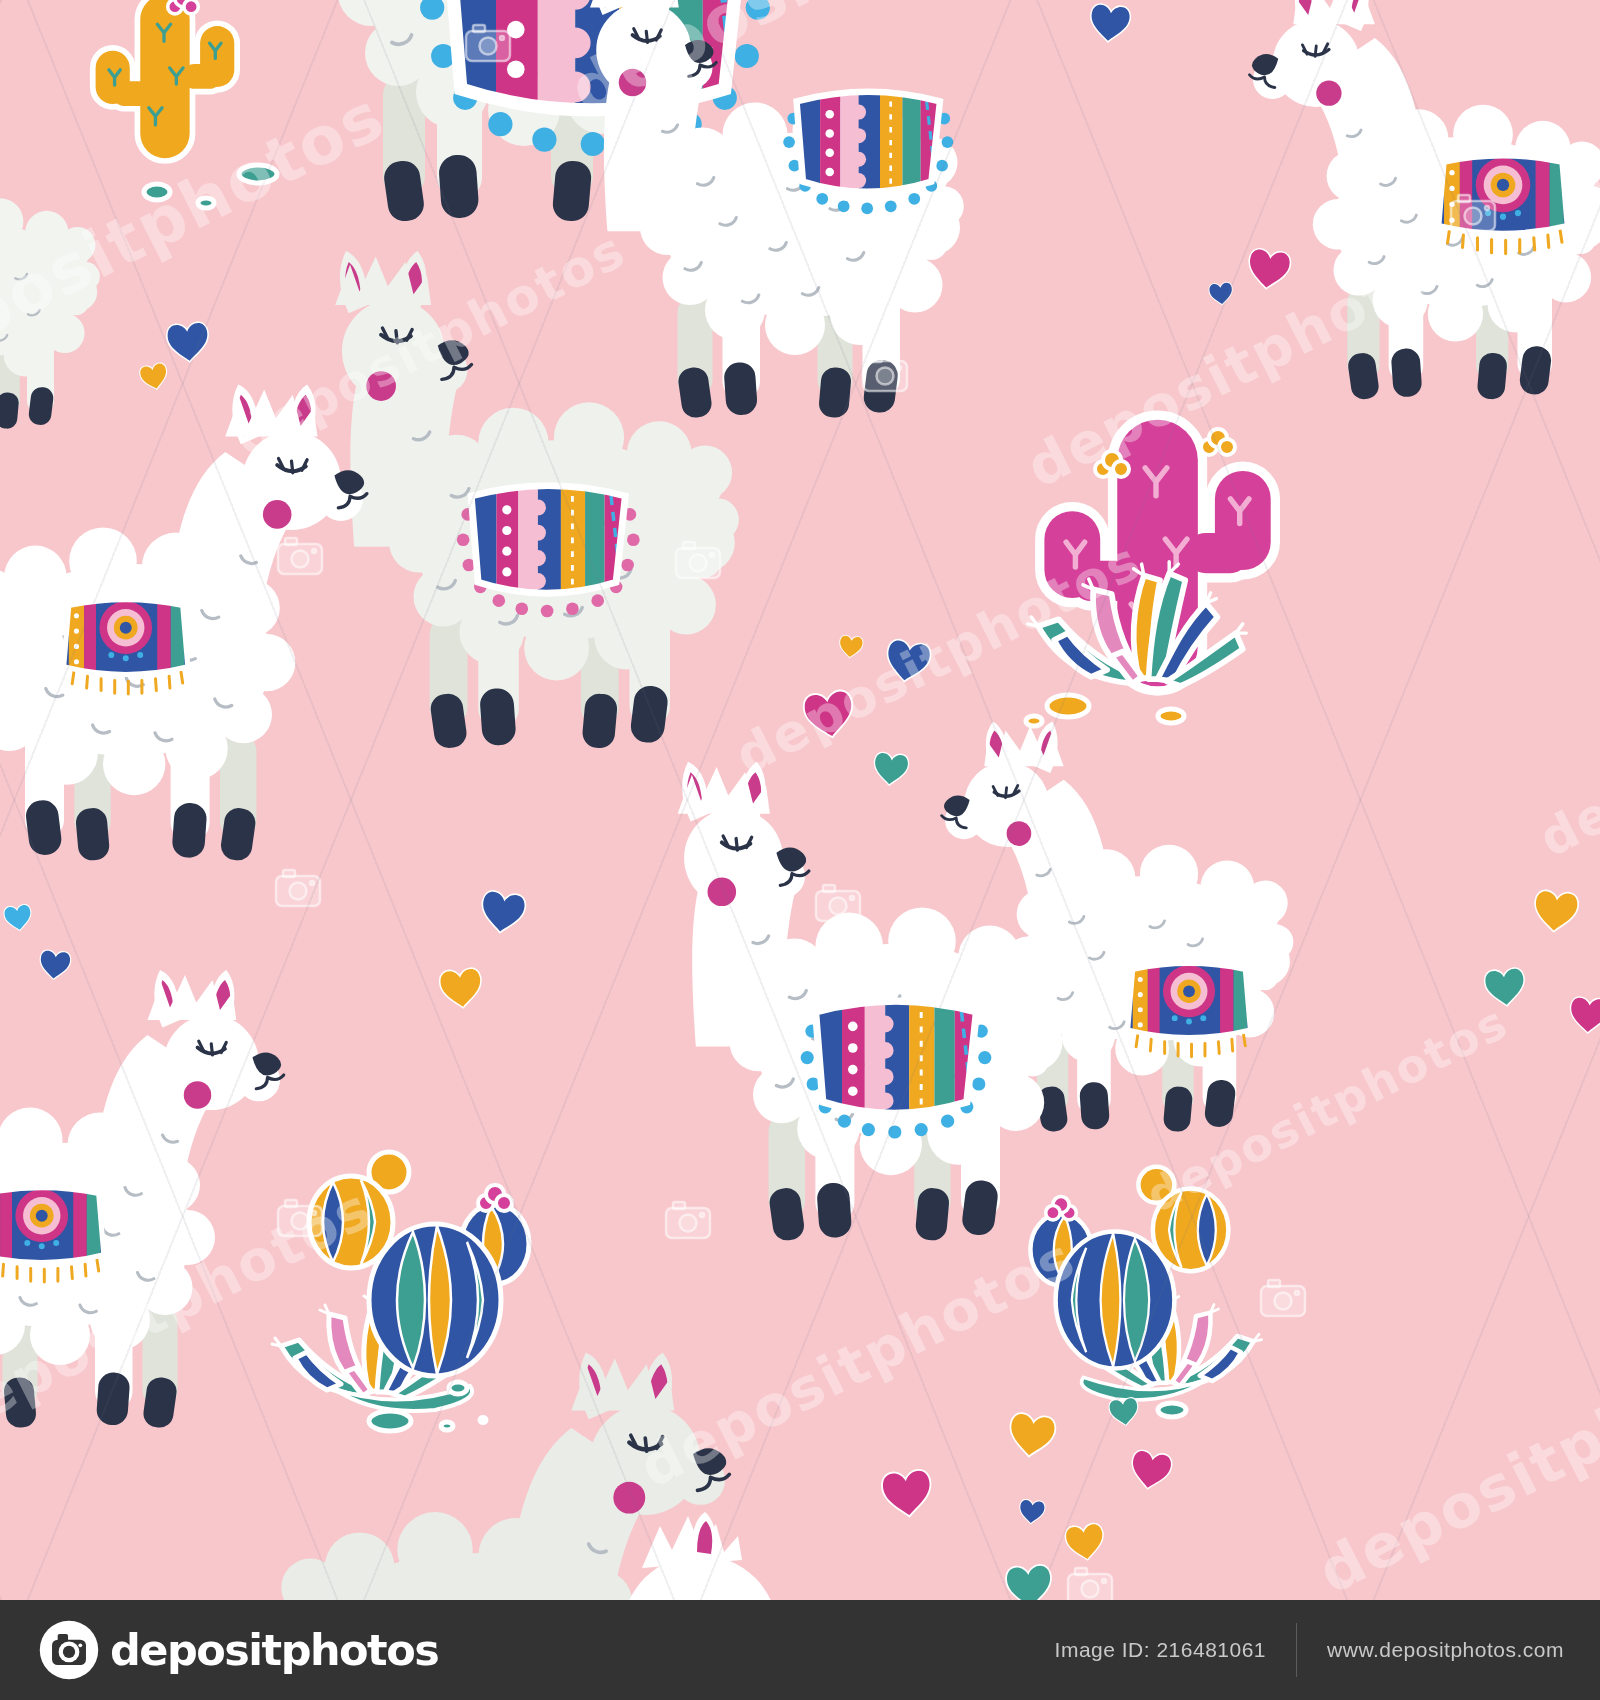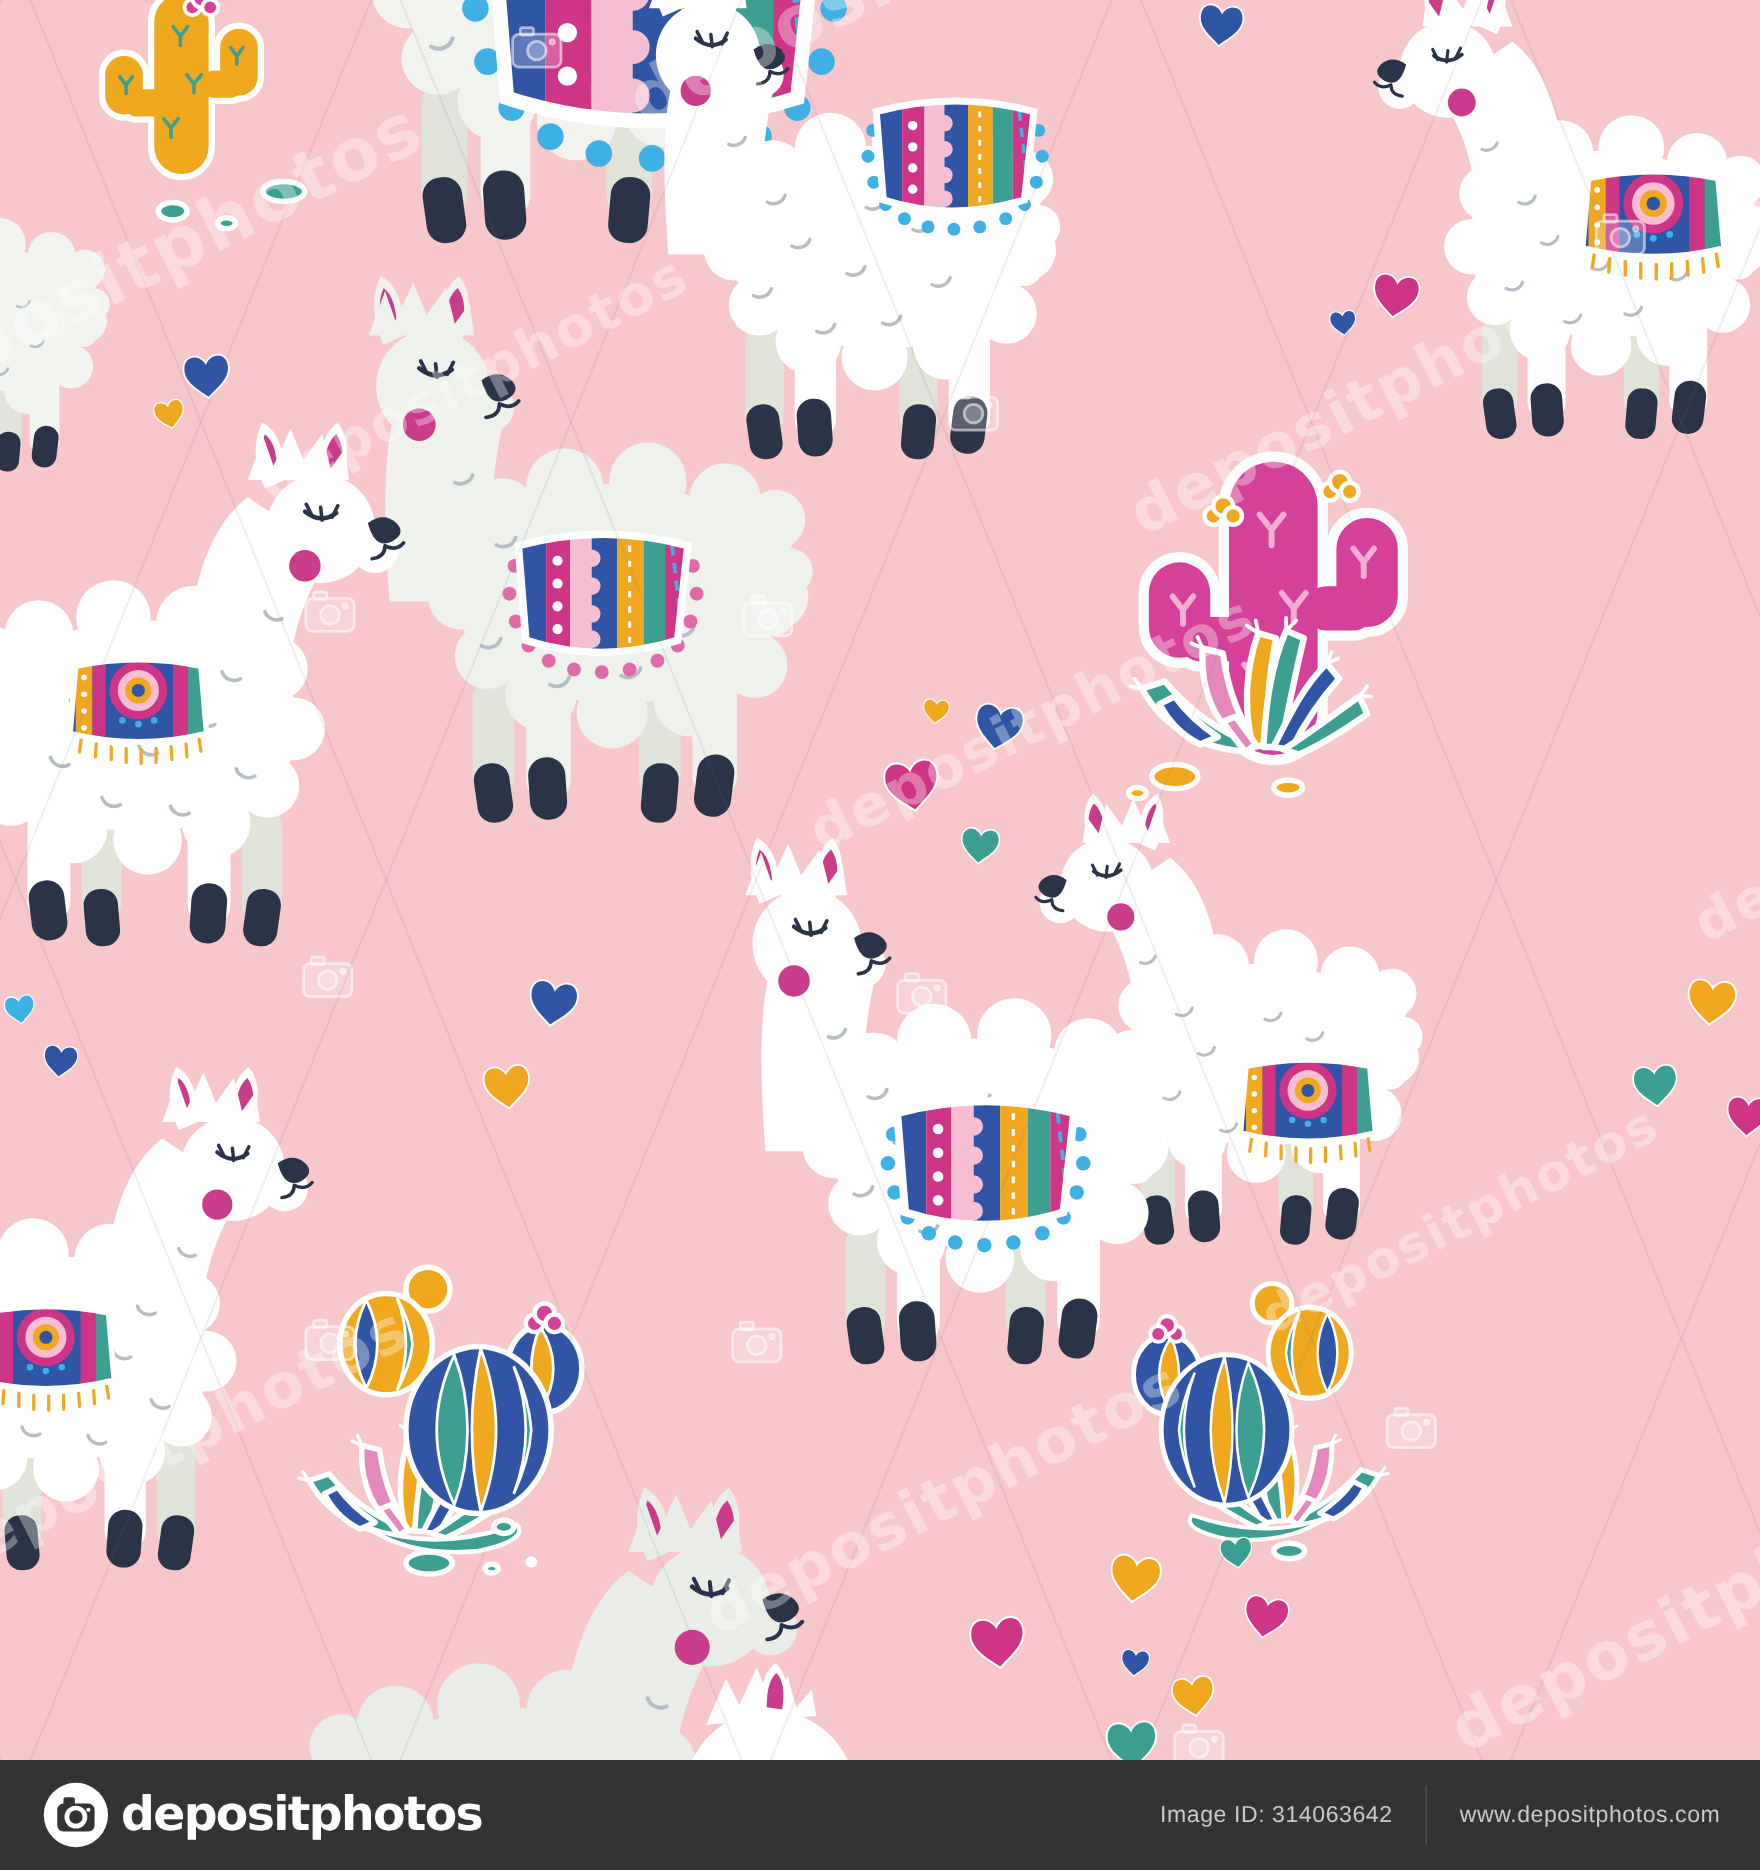--- a/index.html
+++ b/index.html
@@ -404,17 +404,17 @@
       <circle cx="35" cy="35" r="31" fill="#ffffff"></circle>
       <rect x="17" y="24" width="36" height="27" rx="6" fill="#333333"></rect>
       <rect x="23" y="18" width="11" height="8" rx="2" fill="#333333"></rect>
       <circle cx="35" cy="37" r="11" fill="#ffffff"></circle>
       <circle cx="35" cy="37" r="6.5" fill="#333333"></circle>
       <circle cx="47" cy="30" r="2" fill="#ffffff"></circle>
     </svg>
     <span class="logo-text">depositphotos</span>
   </div>
   <div class="meta">
-    <span>Image ID: 314063642</span>
+    <span>Image ID: 216481061</span>
     <div class="divider"></div>
     <span>www.depositphotos.com</span>
   </div>
 </div>
 
 </body></html>

